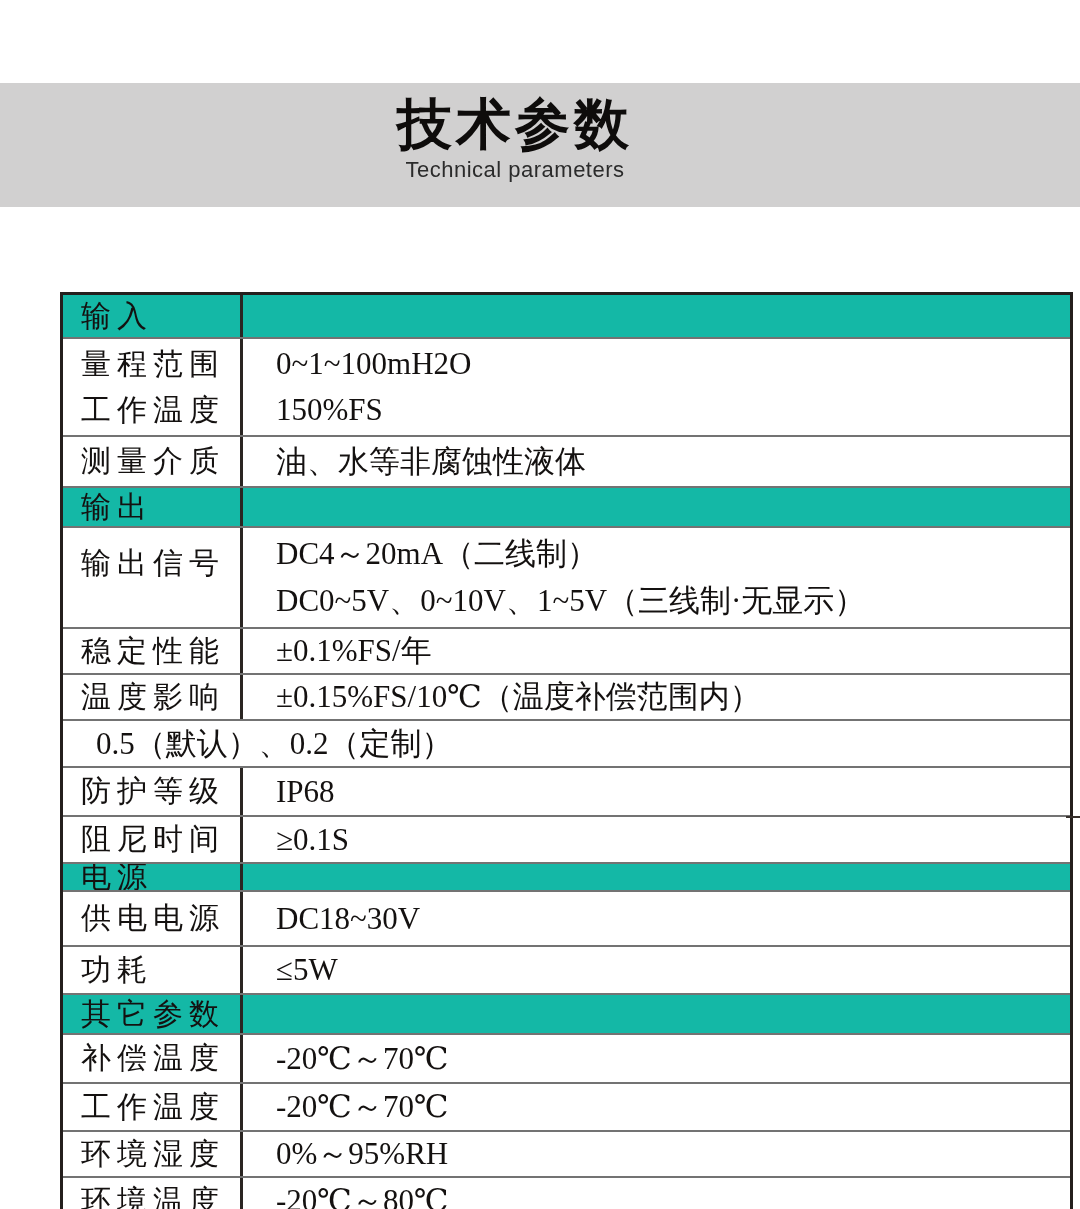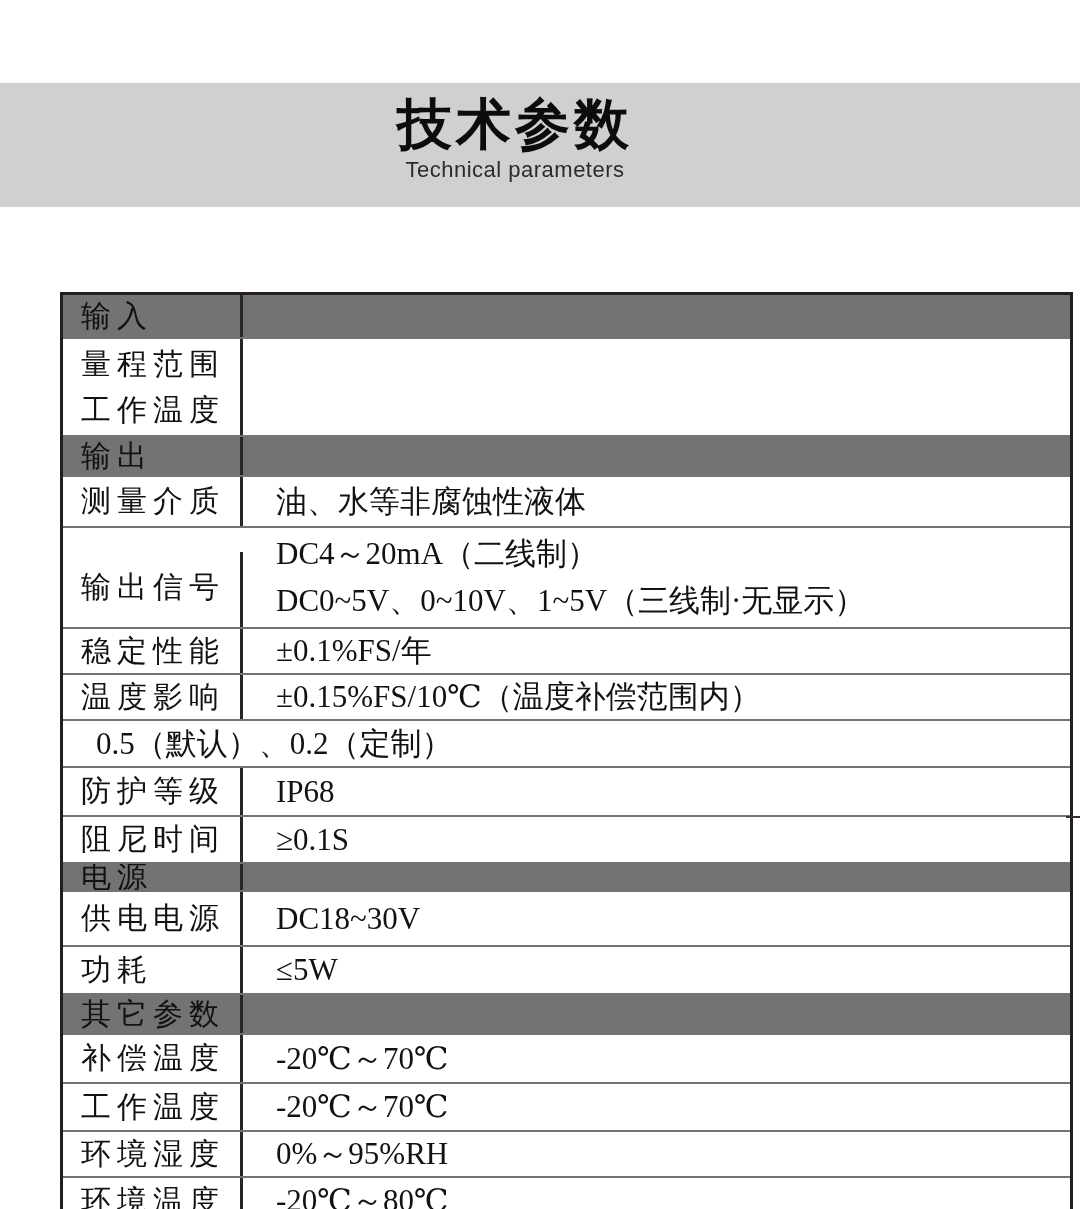--- a/index.html
+++ b/index.html
@@ -46,22 +46,22 @@
     font-size:30px;letter-spacing:6px;line-height:1.35;
   }
   .cell.value{
     flex:1 1 auto;
     display:flex;flex-direction:column;justify-content:center;
     padding-left:33px;
     font-size:31px;line-height:1.35;
   }
   .row.multi .cell.label,
   .row.multi .cell.value{justify-content:space-evenly;}
-  .row.top-label .cell.label{justify-content:flex-start;padding-top:15px;margin-top:24px;}
-  .row.section{background:#737373;}
+  .row.top-label .cell.label{justify-content:flex-start;padding-top:15px;}
+  .row.section{background:#14b8a6;}
   .line{white-space:nowrap;}
   
   .stray-line{
     position:absolute;left:1066px;top:816px;width:14px;height:2px;
     background:#37302c;
   }
 </style>
 </head>
 <body>
 
@@ -77,30 +77,34 @@
   <div class="row section" style="height:42px">
     <div class="cell label">输入</div>
     <div class="cell value"></div>
   </div>
 
   <div class="row multi" style="height:98px">
     <div class="cell label">
       <span class="line">量程范围</span>
       <span class="line">工作温度</span>
     </div>
+    <div class="cell value">
+      <span class="line">0~1~100mH2O</span>
+      <span class="line">150%FS</span>
+    </div>
+  </div>
+
+  <div class="row" style="height:51px">
+    <div class="cell label">测量介质</div>
+    <div class="cell value">油、水等非腐蚀性液体</div>
   </div>
 
   <div class="row section" style="height:40px">
     <div class="cell label">输出</div>
     <div class="cell value"></div>
-  </div>
-
-  <div class="row" style="height:51px">
-    <div class="cell label">测量介质</div>
-    <div class="cell value">油、水等非腐蚀性液体</div>
   </div>
 
   <div class="row multi top-label" style="height:101px">
     <div class="cell label">输出信号</div>
     <div class="cell value">
       <span class="line">DC4～20mA（二线制）</span>
       <span class="line">DC0~5V、0~10V、1~5V（三线制·无显示）</span>
     </div>
   </div>
 

